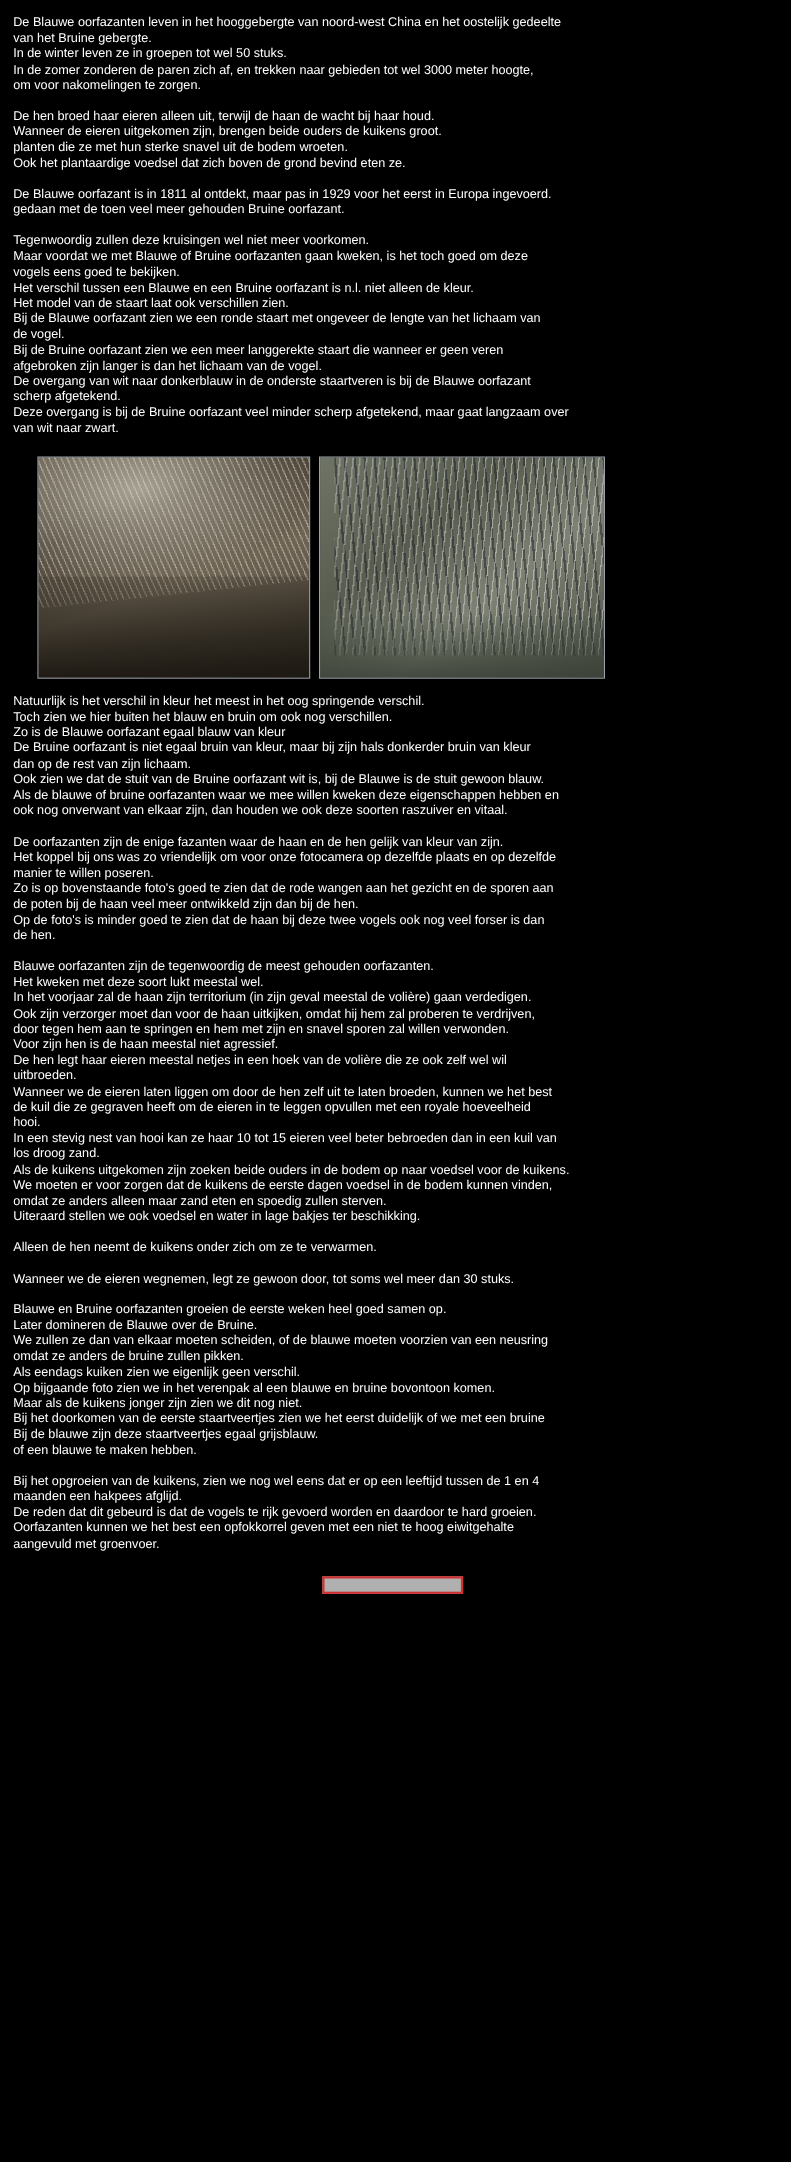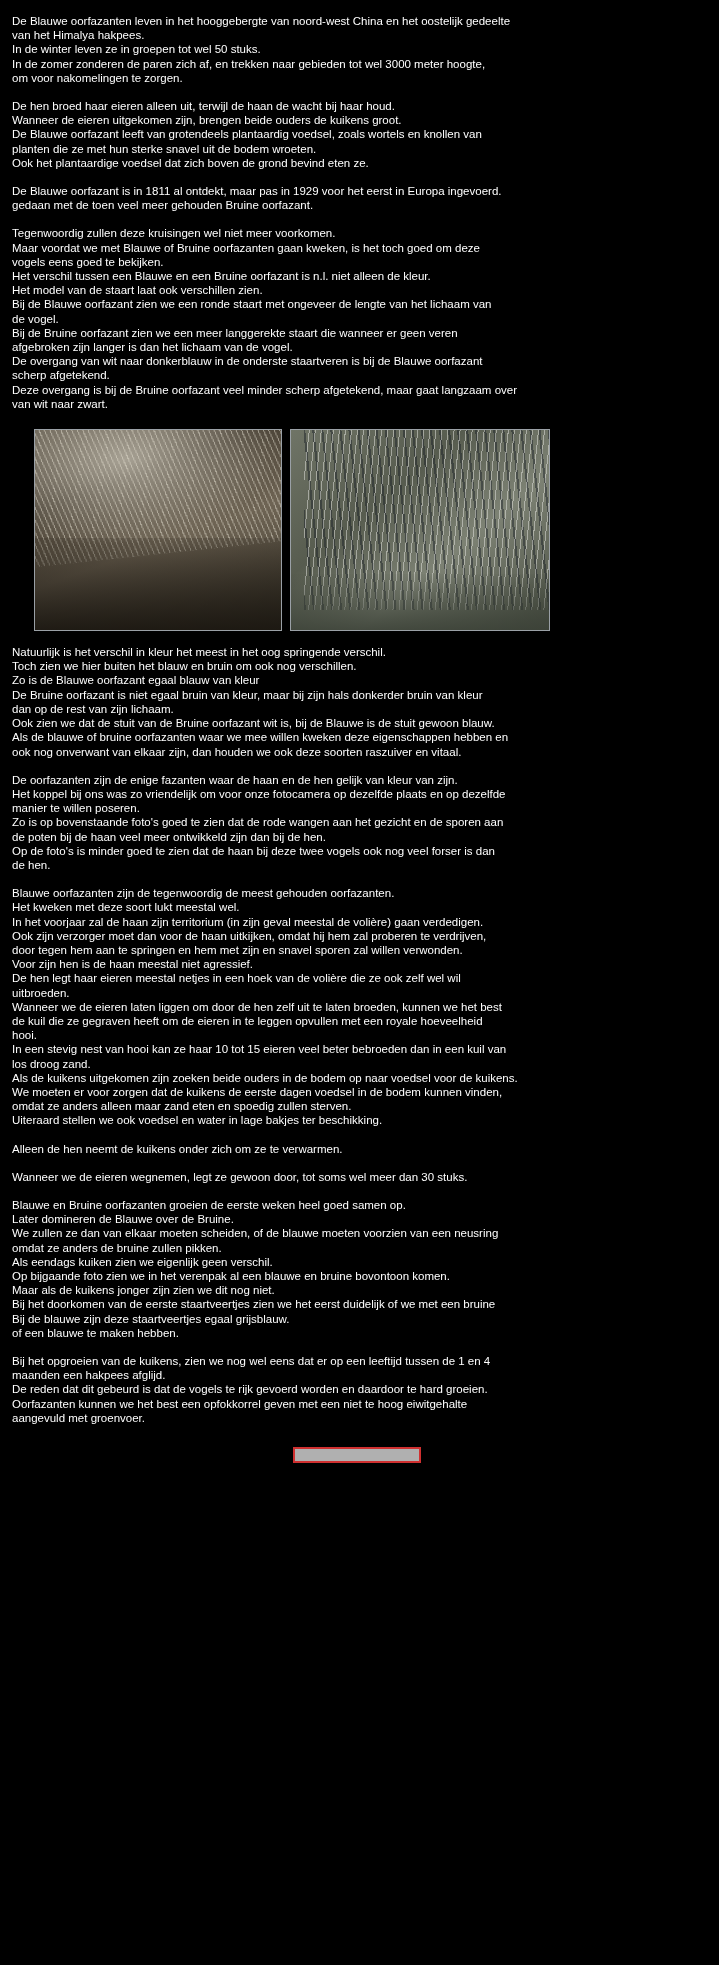--- a/index.html
+++ b/index.html
@@ -106,30 +106,29 @@
     padding-bottom: 14px;
   }
 </style>
 </head>
 <body>
 
 <div class="page">
 
   <div class="para">
     <span class="line">De Blauwe oorfazanten leven in het hooggebergte van noord-west China en het oostelijk gedeelte</span>
-    <span class="line">van het Himalya hakpees.</span>
+    <span class="line">van het Bruine gebergte.</span>
     <span class="line">In de winter leven ze in groepen tot wel 50 stuks.</span>
     <span class="line">In de zomer zonderen de paren zich af, en trekken naar gebieden tot wel 3000 meter hoogte,</span>
     <span class="line">om voor nakomelingen te zorgen.</span>
   </div>
 
   <div class="para">
     <span class="line">De hen broed haar eieren alleen uit, terwijl de haan de wacht bij haar houd.</span>
     <span class="line">Wanneer de eieren uitgekomen zijn, brengen beide ouders de kuikens groot.</span>
-    <span class="line">De Blauwe oorfazant leeft van grotendeels plantaardig voedsel, zoals wortels en knollen van</span>
     <span class="line">planten die ze met hun sterke snavel uit de bodem wroeten.</span>
     <span class="line">Ook het plantaardige voedsel dat zich boven de grond bevind eten ze.</span>
   </div>
 
   <div class="para">
     <span class="line">De Blauwe oorfazant is in 1811 al ontdekt, maar pas in 1929 voor het eerst in Europa ingevoerd.</span>
     <span class="line">gedaan met de toen veel meer gehouden Bruine oorfazant.</span>
   </div>
 
   <div class="para">

